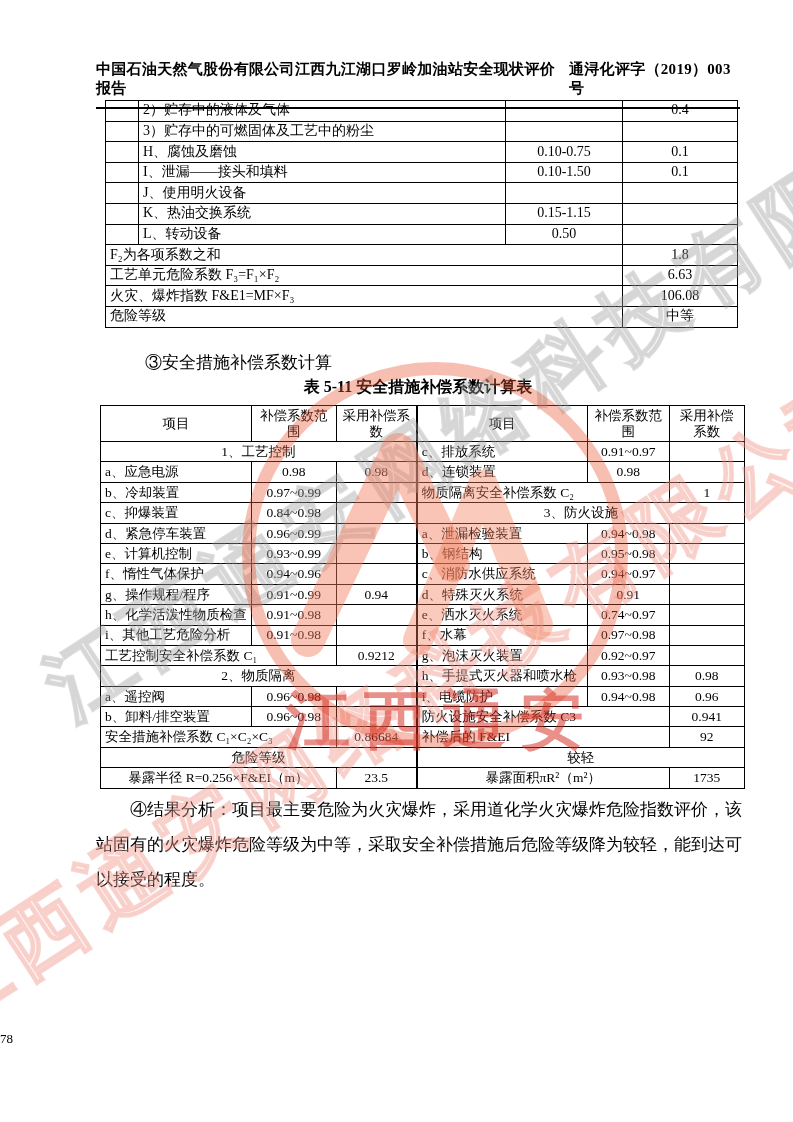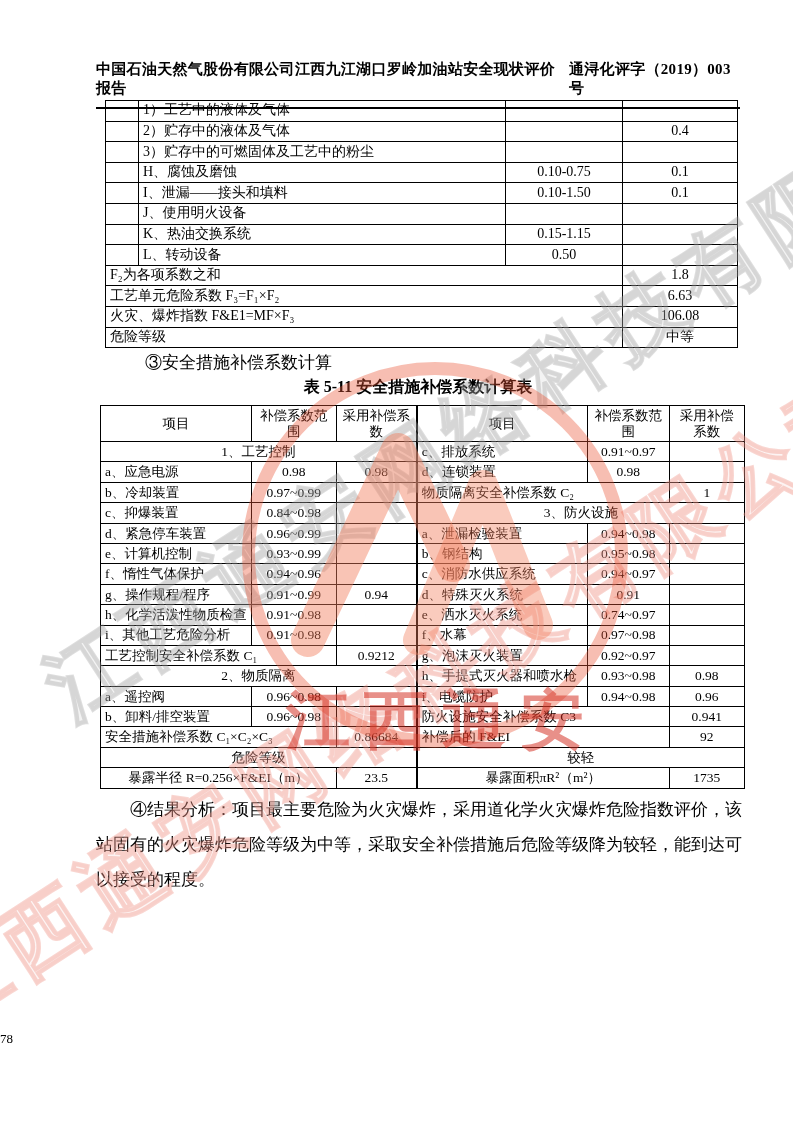--- a/index.html
+++ b/index.html
@@ -59,26 +59,20 @@
   <table class="top-table" id="top-table">
     <colgroup>
         <col style="width:33px">
         <col style="width:367px">
         <col style="width:117px">
         <col style="width:115px">
       </colgroup>
   <tbody>
         <tr>
           <td></td>
-          <td class="lbl">1）工艺中的液体及气体</td>
-          <td class="ctr"></td>
-          <td class="ctr"></td>
-        </tr>
-        <tr>
-          <td></td>
           <td class="lbl">2）贮存中的液体及气体</td>
           <td class="ctr"></td>
           <td class="ctr">0.4</td>
         </tr>
         <tr>
           <td></td>
           <td class="lbl">3）贮存中的可燃固体及工艺中的粉尘</td>
           <td class="ctr"></td>
           <td class="ctr"></td>
         </tr>

